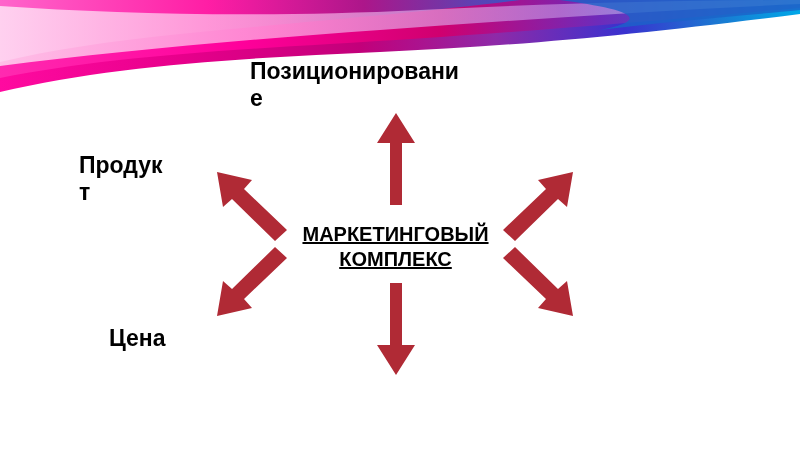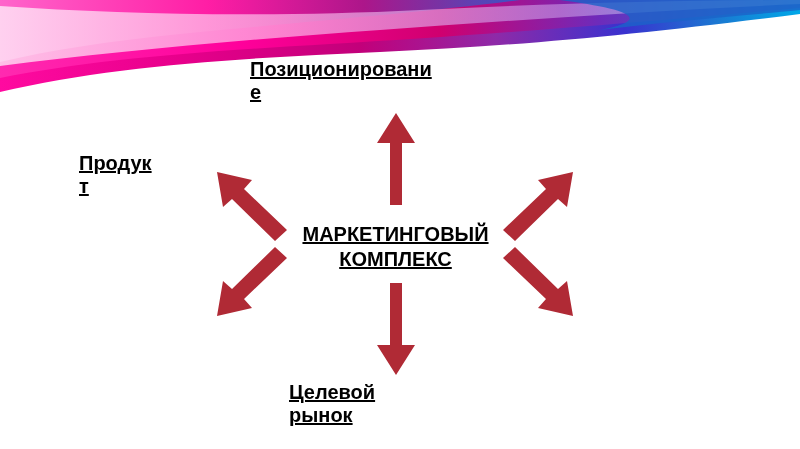--- a/index.html
+++ b/index.html
@@ -23,21 +23,21 @@
     height: 120px;
     pointer-events: none;
   }
   .label {
     position: absolute;
     color: #000000;
     font-weight: bold;
     line-height: 1.16;
     white-space: pre-line;
   }
-  .label-24 { font-size: 20px; text-decoration: underline; }
+  .label-24 { font-size: 23px; }
   .center-label {
     position: absolute;
     color: #000000;
     font-weight: bold;
     font-size: 20px;
     line-height: 1.25;
     text-align: center;
     text-decoration: underline;
     white-space: pre-line;
   }
@@ -117,23 +117,22 @@
     <g>
       <polygon points="287,258 244,299 252,308 217,316 223,281 232,289 275,247" fill="#b02a35"></polygon>
     </g>
   </svg>
 
   <div class="label label-24" style="left:250px; top:58px; width:280px;">Позиционировани
 е</div>
 
 
 
-  <div class="label label-24" style="left:289px; top:381px; width:200px;">Целевой
-рынок</div>
 
+  <div class="label label-24" style="left:109px; top:325px; width:150px;">Цена</div>
 
   <div class="label label-24" style="left:79px; top:152px; width:120px;">Продук
 т</div>
 
   <div class="center-label" style="left:278px; top:222px; width:235px;">МАРКЕТИНГОВЫЙ
 КОМПЛЕКС</div>
 
 </div>
 
 </body></html>

